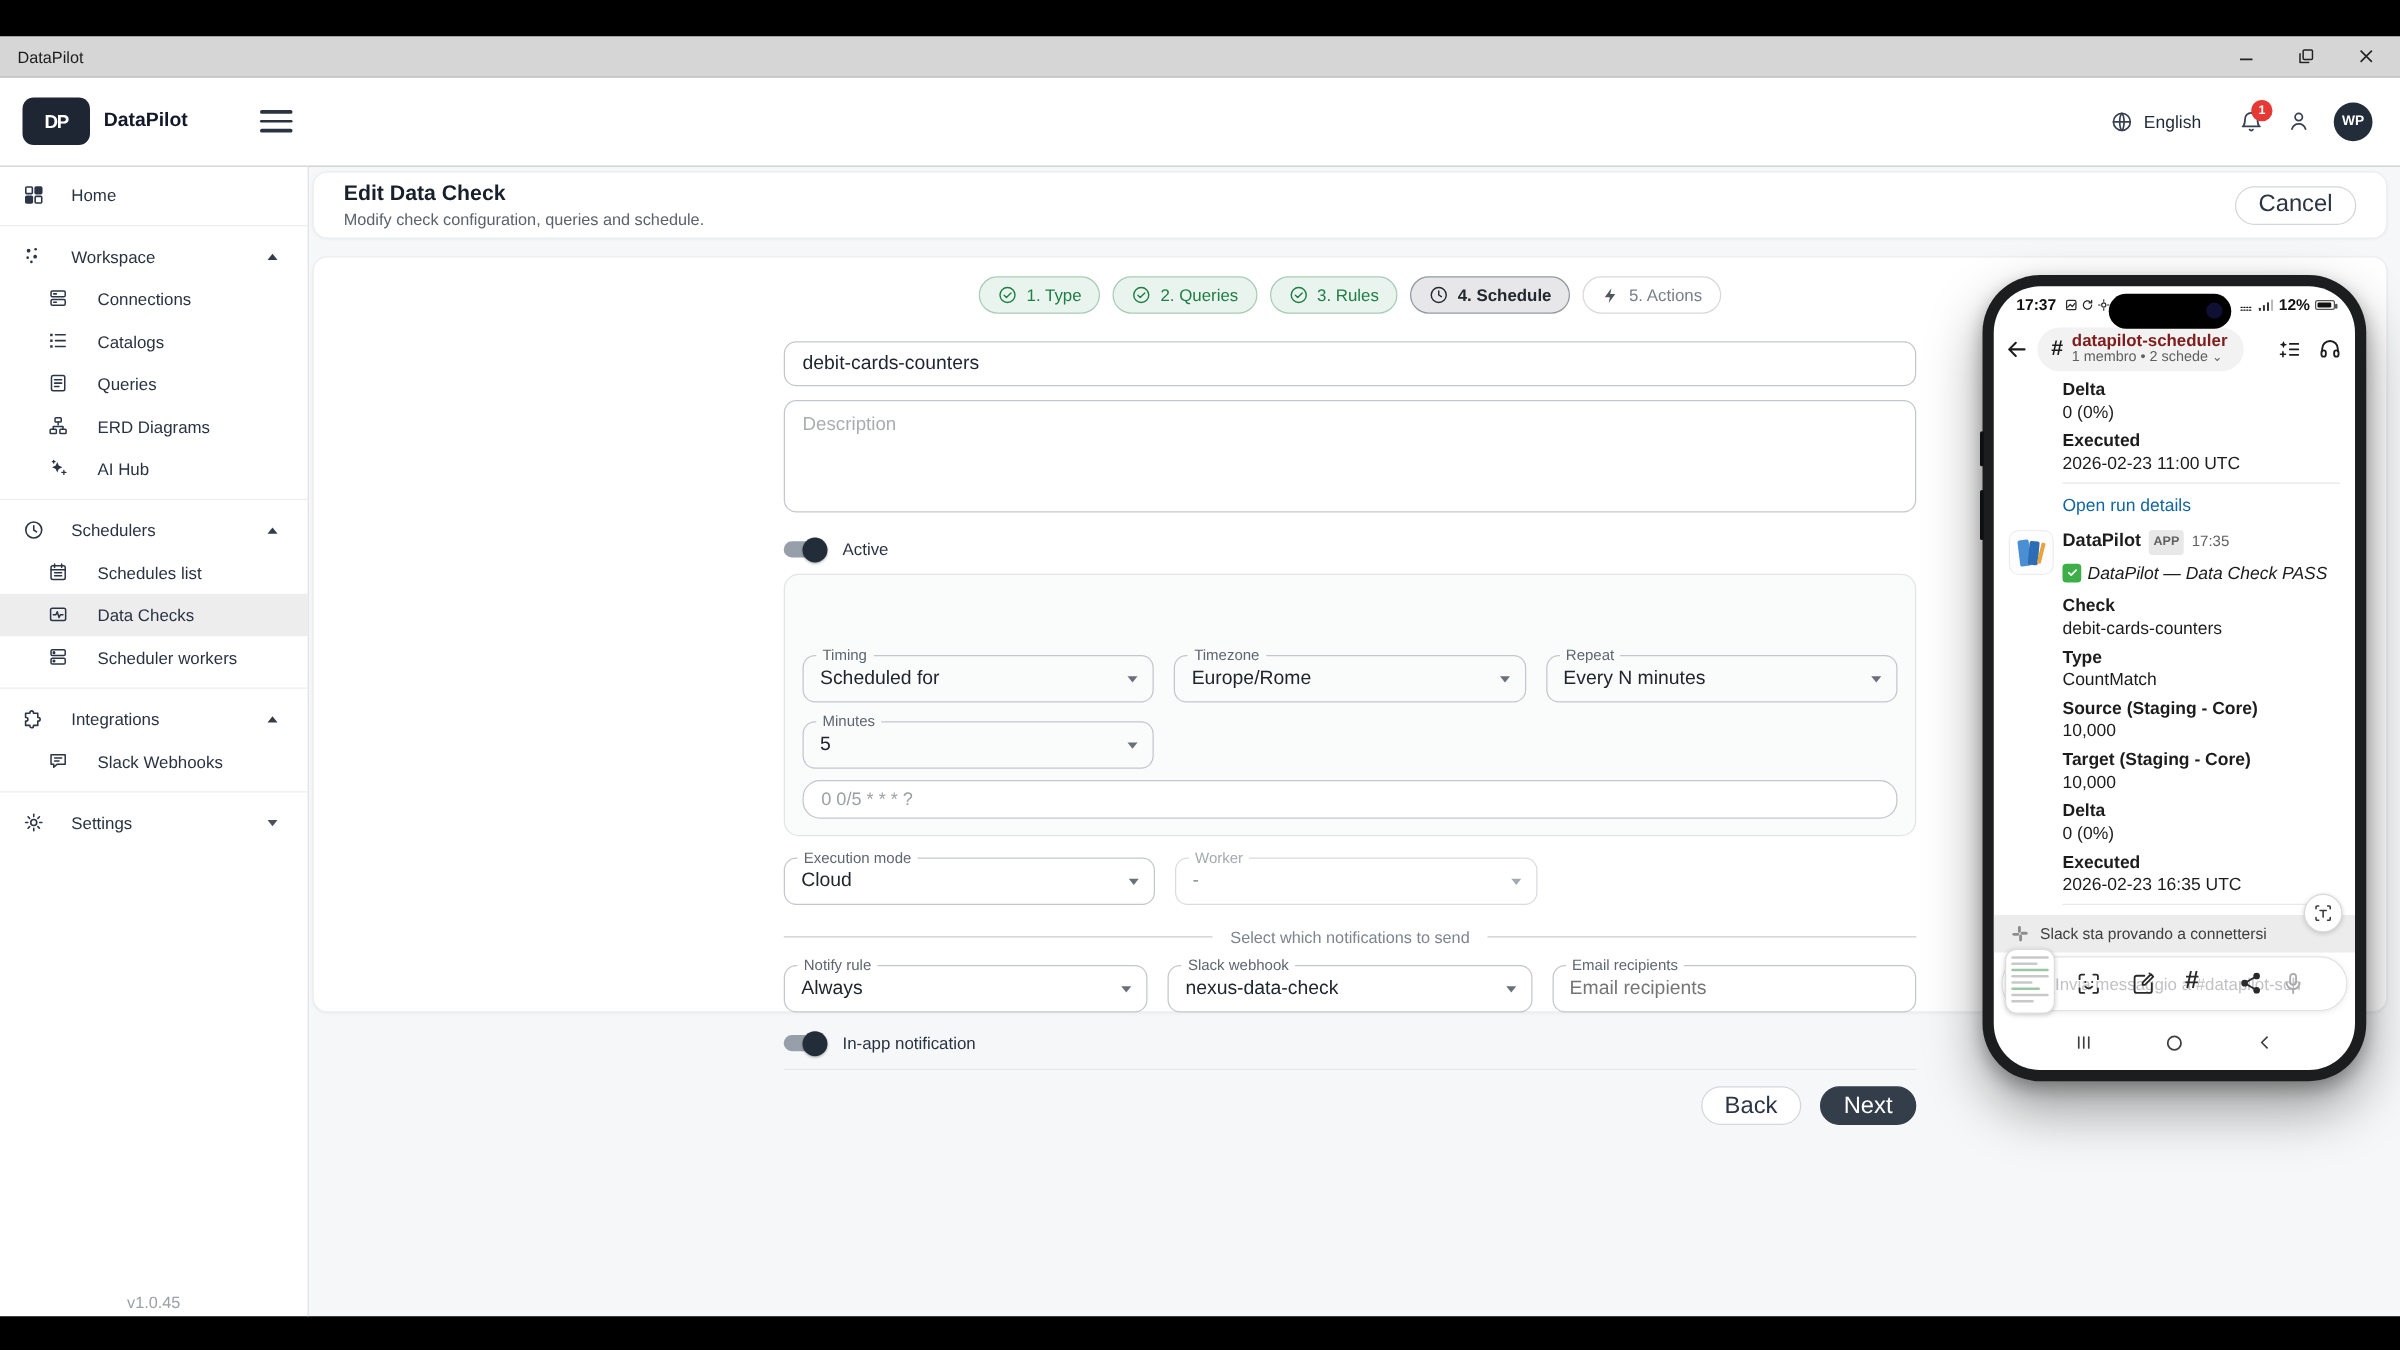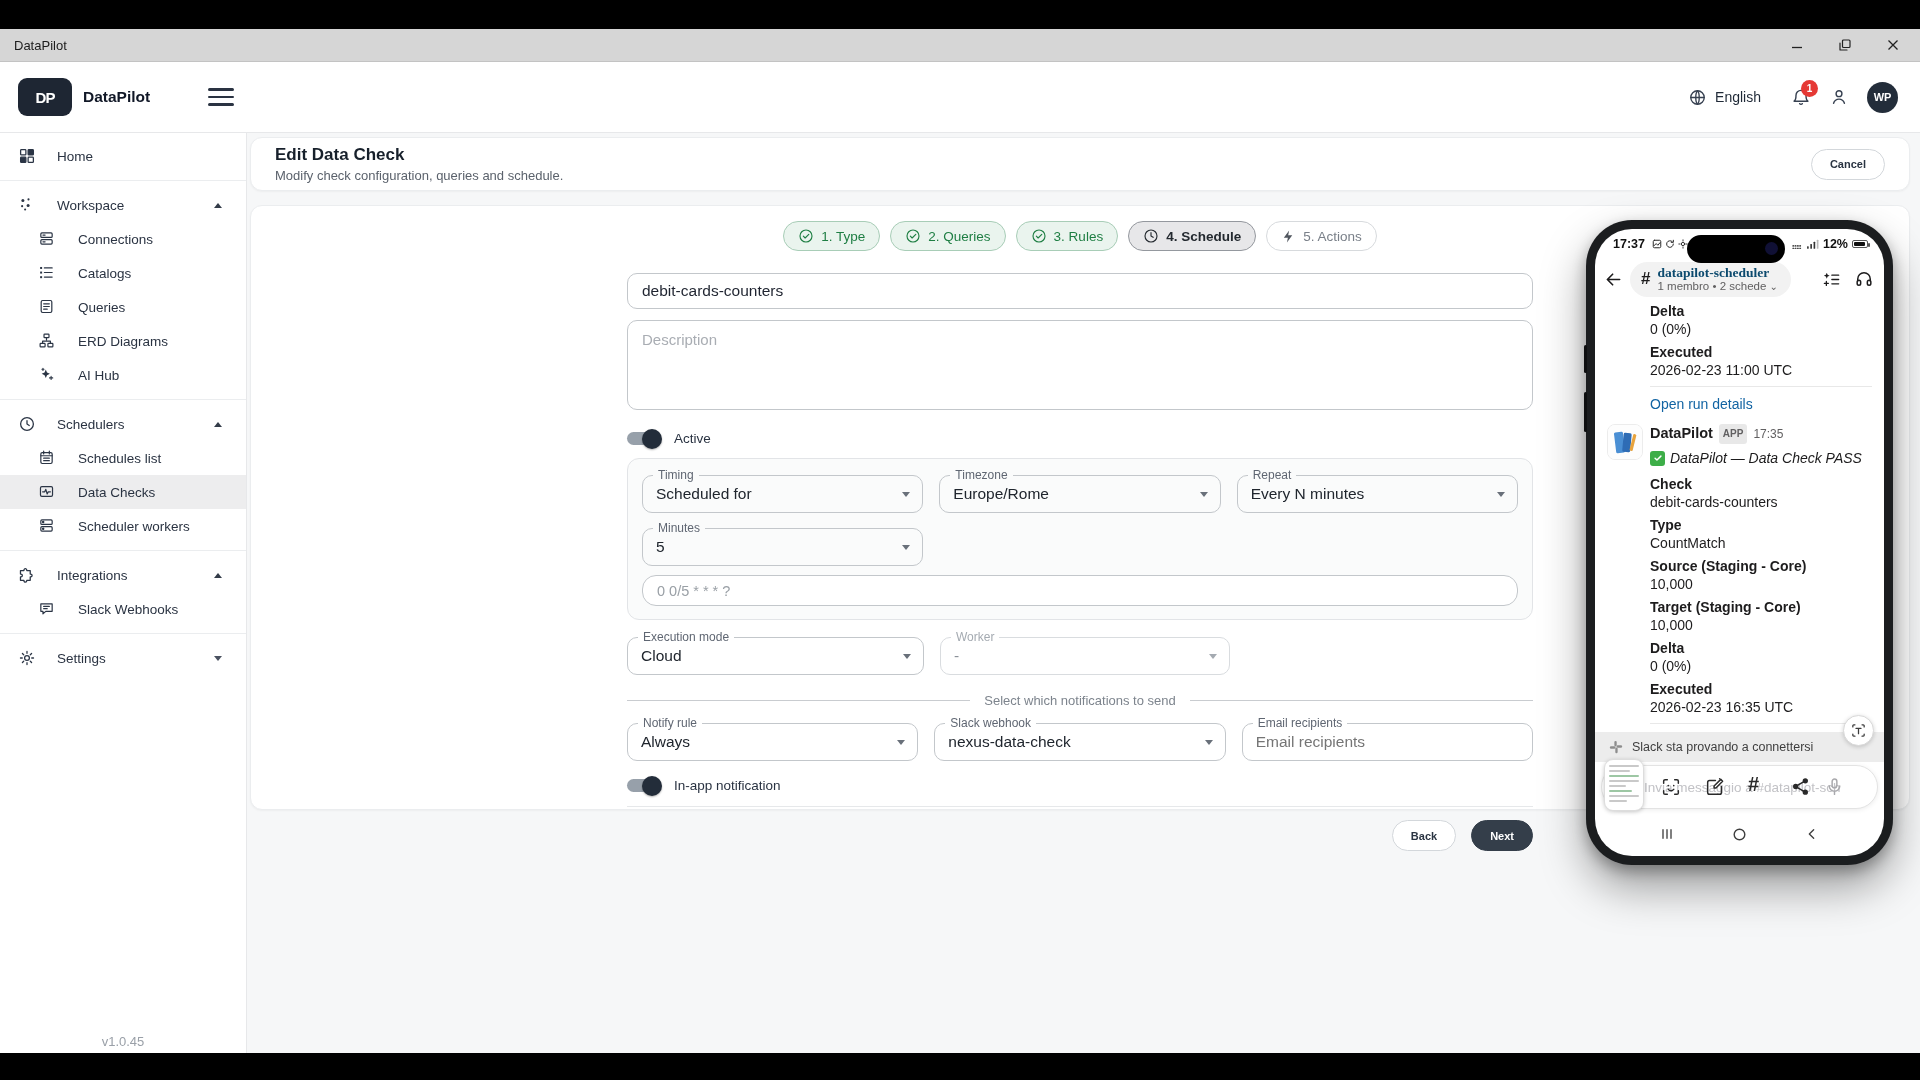--- a/index.html
+++ b/index.html
@@ -42,42 +42,42 @@
   .tri-up { width:0; height:0; border-left:4.5px solid transparent; border-right:4.5px solid transparent; border-bottom:5.5px solid #333c49; margin-right:24px; }
   .tri-down { width:0; height:0; border-left:4.5px solid transparent; border-right:4.5px solid transparent; border-top:5.5px solid #4a5260; margin-right:24px; }
   .nav-div { height:1px; background:#ebedef; margin:7px 0; }
   .version { position:absolute; bottom:4px; left:0; width:100%; text-align:center; font-size:13px; color:#9aa0a8; }
 
   
   .card { background:#fff; border:1px solid #ebedef; border-radius:12px; box-shadow:0 1px 2px rgba(0,0,0,.04); }
   .card1 { margin:4px 10px 0 3px; height:54px; display:flex; align-items:center; padding:0 24px; }
   .pg-title { font-size:17px; font-weight:bold; color:#17202b; }
   .pg-sub { font-size:13px; color:#5b626c; margin-top:3px; }
-  .btn { border-radius:16px; font-size:11px; font-weight:700; display:inline-flex; align-items:center; justify-content:center; cursor:pointer; }
+  .btn { border-radius:16px; font-size:19px; font-weight:400; display:inline-flex; align-items:center; justify-content:center; cursor:pointer; }
   .btn-outline { height:31px; padding:0 18px; background:#fff; border:1px solid #d3d7db; color:#2a3442; }
   .btn-dark { height:31px; padding:0 18px; background:#343e4a; border:1px solid #343e4a; color:#fff; }
   .card2 { margin:14px 10px 0 3px; height:605px; position:relative; }
 
   
   .stepper { display:flex; justify-content:center; gap:10px; padding-top:15px; }
   .step { height:30px; border-radius:15px; display:inline-flex; align-items:center; gap:7px; padding:0 14px; font-size:13.5px; }
   .step.done { background:#eaf4ee; border:1px solid #a8cdb7; color:#1e7e43; }
   .step.current { background:#e7e7e9; border:1px solid #94989e; color:#23292f; font-weight:bold; }
   .step.todo { background:#fff; border:1px solid #d7dadd; color:#7a8089; }
 
   
   .form { width:906px; margin:0 auto; }
   .tinput { width:100%; height:36px; margin-top:22px; border:1px solid #c3c7cb; border-radius:10px; padding:0 14px; font-size:15.5px; color:#1f2430; font-family:"Liberation Sans",sans-serif; background:#fff; outline:none; }
   .tarea { width:100%; height:90px; margin-top:11px; border:1px solid #c3c7cb; border-radius:10px; padding:10px 14px; font-size:15px; font-family:"Liberation Sans",sans-serif; resize:none; outline:none; background:#fff; }
   .tarea::placeholder, .tinput::placeholder { color:#a9adb3; }
   .switchrow { display:flex; align-items:center; gap:14px; margin-top:17px; font-size:13.5px; color:#2a3342; }
   .switch { width:33px; height:13px; border-radius:7px; background:#97a0aa; position:relative; cursor:pointer; flex:none; }
   .switch .knob { position:absolute; right:-2px; top:-3.5px; width:20px; height:20px; border-radius:50%; background:#232d3a; box-shadow:0 1px 2px rgba(0,0,0,.3); }
   .panel { margin-top:12px; background:#fafbfb; border:1px solid #e2e4e7; border-radius:12px; padding:16px 14px 13px 14px; }
-  .grid3 { display:grid; grid-template-columns:1fr 1fr 1fr; gap:16px; }
+  .grid3 { display:grid; grid-template-columns:1fr 1fr 1fr; gap:16px;margin-top:48px; }
   .mfield { position:relative; height:38px; border:1px solid #c3c7cb; border-radius:10px; background:#fff; display:flex; align-items:center; padding:0 30px 0 13px; cursor:pointer; }
   .mfield .flabel { position:absolute; top:-8px; left:10px; font-size:12px; color:#5f6672; background:#fff; padding:0 5px; white-space:nowrap; }
   .panel .mfield { background:transparent; }
   .panel .mfield .flabel { background:#fafbfb; }
   .mfield .val { font-size:15.5px; color:#20262e; white-space:nowrap; overflow:hidden; }
   .caret { position:absolute; right:12px; top:16px; width:0; height:0; border-left:4.5px solid transparent; border-right:4.5px solid transparent; border-top:5.5px solid #69707a; }
   .mfield.disabled { border-color:#d9dcdf; }
   .mfield.disabled .flabel { color:#a4aab1; }
   .mfield.disabled .val { color:#8b9199; }
   .mfield.disabled .caret { border-top-color:#a4aab1; }
@@ -100,21 +100,21 @@
   .notch .cam { position:absolute; right:7px; top:7px; width:13px; height:13px; border-radius:50%; background:#101035; }
   .p-status { height:30px; display:flex; align-items:center; padding:0 16px 0 18px; font-size:12.5px; font-weight:600; color:#111; gap:4px; }
   .p-status .mini { display:flex; gap:3px; align-items:center; margin-left:3px; color:#2a2a2a; }
   .p-status .right { margin-left:auto; display:flex; align-items:center; gap:4px; font-weight:600; }
   .battery { width:16px; height:8px; border:1px solid #555; border-radius:2px; position:relative; }
   .battery .fill { position:absolute; left:1px; top:1px; bottom:1px; width:11px; background:#111; border-radius:1px; }
   .battery:after { content:""; position:absolute; right:-3px; top:2px; width:2px; height:4px; background:#555; border-radius:1px; }
   .p-chheader { height:40px; display:flex; align-items:center; padding:0 10px 0 8px; gap:6px; }
   .ch-pill { background:#f2f2f2; border-radius:18px; height:35px; display:flex; align-items:center; gap:7px; padding:0 13px 0 11px; min-width:0; }
   .ch-hash { font-size:17px; font-weight:bold; color:#1d1c1d; }
-  .ch-name { font-size:13.5px; font-weight:bold; color:#0c4a6e; line-height:14px; white-space:nowrap;font-family:Liberation Serif, serif; }
+  .ch-name { font-size:13.5px; font-weight:bold; color:#7f1d1d; line-height:14px; white-space:nowrap; }
   .ch-meta { font-size:11.5px; color:#616061; line-height:13px; white-space:nowrap; }
   .ch-icons { margin-left:auto; display:flex; align-items:center; gap:13px; color:#1d1c1d; }
   .p-msgs { padding:3px 12px 0 12px; font-size:14px; }
   .indent { margin-left:43px; }
   .fpair { margin-bottom:5px; }
   .f-label { font-weight:bold; line-height:18px; }
   .f-val { line-height:18px; margin-bottom:5px; }
   .m-div { height:1px; background:#e8e8e8; margin:7px 0 8px 0; }
   .m-link { color:#1264a3; line-height:19px; margin-bottom:10px; cursor:pointer; }
   .msg { display:flex; margin-top:2px; }

